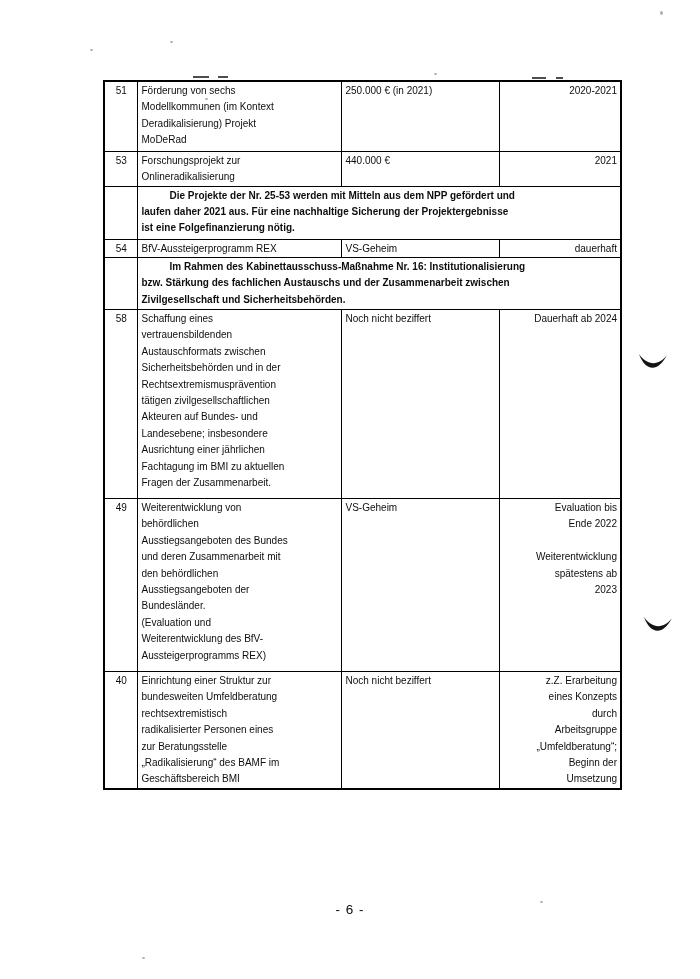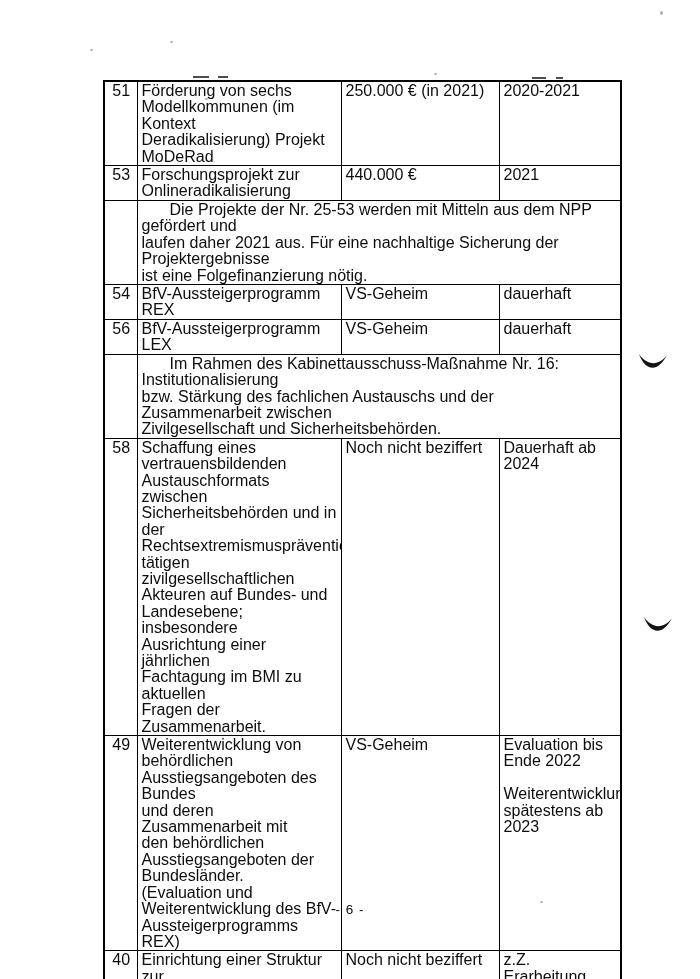--- a/index.html
+++ b/index.html
@@ -21,41 +21,42 @@
     left: 103px;
     top: 80px;
     width: 517px;
     border-collapse: collapse;
     table-layout: fixed;
     border: 2px solid #000;
   }
   table.measures td {
     border: 1px solid #000;
     vertical-align: top;
-    font-size: 16px;
+    font-size: 10px;
     line-height: 16.4px;
     padding: 1px 3px 0 4px;
     white-space: pre-line;
     overflow: hidden;
   }
   td.nr {
     text-align: center;
     padding-left: 1px;
     padding-right: 1px;
   }
   td.tf {
-    text-align: left;
+    text-align: right;
     padding-right: 5px;
   }
   td.tf.tf-left {
-    text-align: left;
+    text-align: right;
     padding-left: 4px;
   }
   td.note {
     text-indent: 28px;
+    font-weight: bold;
   }
   .page-number {
     position: absolute;
     left: 0;
     right: 0;
     top: 902px;
     text-align: center;
     font-size: 13.5px;
     letter-spacing: 1px;
     color: #0d0d0d;
@@ -122,26 +123,20 @@
       </tr>
       <tr style="height:53px">
         <td class="nr"></td>
         <td class="note" colspan="3">Die Projekte der Nr. 25-53 werden mit Mitteln aus dem NPP gefördert und
 laufen daher 2021 aus. Für eine nachhaltige Sicherung der Projektergebnisse
 ist eine Folgefinanzierung nötig.</td>
       </tr>
       <tr style="height:18px">
         <td class="nr">54</td>
         <td class="ms">BfV-Aussteigerprogramm REX</td>
-        <td class="cost">VS-Geheim</td>
-        <td class="tf tf-left">dauerhaft</td>
-      </tr>
-      <tr style="height:18px">
-        <td class="nr">56</td>
-        <td class="ms">BfV-Aussteigerprogramm LEX</td>
         <td class="cost">VS-Geheim</td>
         <td class="tf tf-left">dauerhaft</td>
       </tr>
       <tr style="height:52px">
         <td class="nr"></td>
         <td class="note" colspan="3">Im Rahmen des Kabinettausschuss-Maßnahme Nr. 16: Institutionalisierung
 bzw. Stärkung des fachlichen Austauschs und der Zusammenarbeit zwischen
 Zivilgesellschaft und Sicherheitsbehörden.</td>
       </tr>
       <tr style="height:189px">

